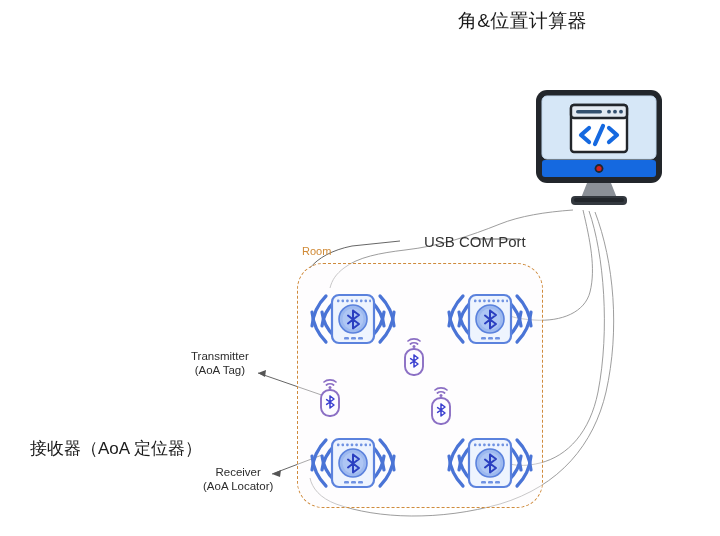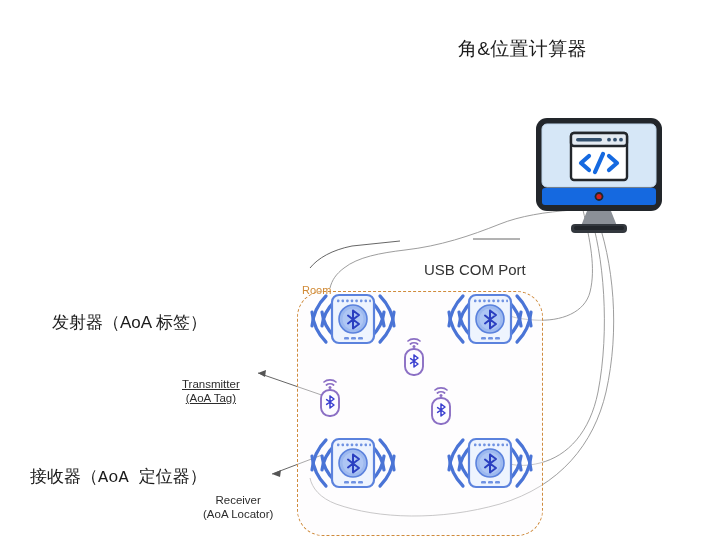--- a/index.html
+++ b/index.html
@@ -15,21 +15,21 @@
     font-family: "Liberation Sans", "DejaVu Sans", sans-serif;
     color: #222222;
   }
   #stage {
     position: absolute;
     left: 0; top: 0;
     width: 720px;
     height: 536px;
     background: #ffffff;
   }
-  .abs { position: absolute; margin-top: 28px; }
+  .abs { position: absolute; }
 
   
   .title-cn {
     left: 458px; top: 8px;
     font-size: 19px;
     color: #1a1a1a;
     letter-spacing: 0.3px;
     white-space: nowrap;
   }
   .monitor-caption {
@@ -39,34 +39,34 @@
     font-size: 11.5px;
     line-height: 14px;
     color: #2c2c2c;
   }
   .label-cn-left {
     font-size: 17px;
     color: #1a1a1a;
     white-space: nowrap;
   }
   .label-cn-tx { left: 52px; top: 283px; }
-  .label-cn-rx { left: 30px; top: 437px; font-family: Liberation Mono, monospace; }
+  .label-cn-rx { left: 30px; top: 437px; }
 
   .label-en {
     font-size: 11.5px;
     line-height: 14px;
     color: #2c2c2c;
     text-align: center;
     white-space: nowrap;
   }
-  .label-tx-en { left: 182px; top: 349px; text-decoration: underline; }
+  .label-tx-en { left: 191px; top: 349px; }
   .label-rx-en { left: 203px; top: 465px; text-align: center; }
 
   .label-room {
-    left: 302px; top: 256px;
+    left: 302px; top: 245px;
     font-size: 11px;
     color: #d08a36;
   }
   .label-usb {
     left: 424px; top: 233px;
     font-size: 15px;
     color: #333333;
     white-space: nowrap;
   }
 
@@ -154,21 +154,20 @@
       <path d="M54,95 L78,95 L84,110 L48,110 Z" fill="#8b9097"></path>
       <rect x="38" y="108" width="56" height="9" rx="4" ry="4" fill="#33383e"></rect>
       <rect x="41" y="110" width="50" height="4" rx="2" ry="2" fill="#22262b"></rect>
     </svg>
   </div>
 
   <div class="abs room-box"></div>
   <div class="abs label-room">Room</div>
   <div class="abs label-usb">USB COM Port</div>
 
-  <div class="abs label-cn-left label-cn-tx">发射器（AoA 标签）</div>
   <div class="abs label-cn-left label-cn-rx">接收器（AoA 定位器）</div>
 
   <div class="abs label-en label-tx-en">
     <div>Transmitter</div>
     <div>(AoA Tag)</div>
   </div>
   <div class="abs label-en label-rx-en">
     <div>Receiver</div>
     <div>(AoA Locator)</div>
   </div>

